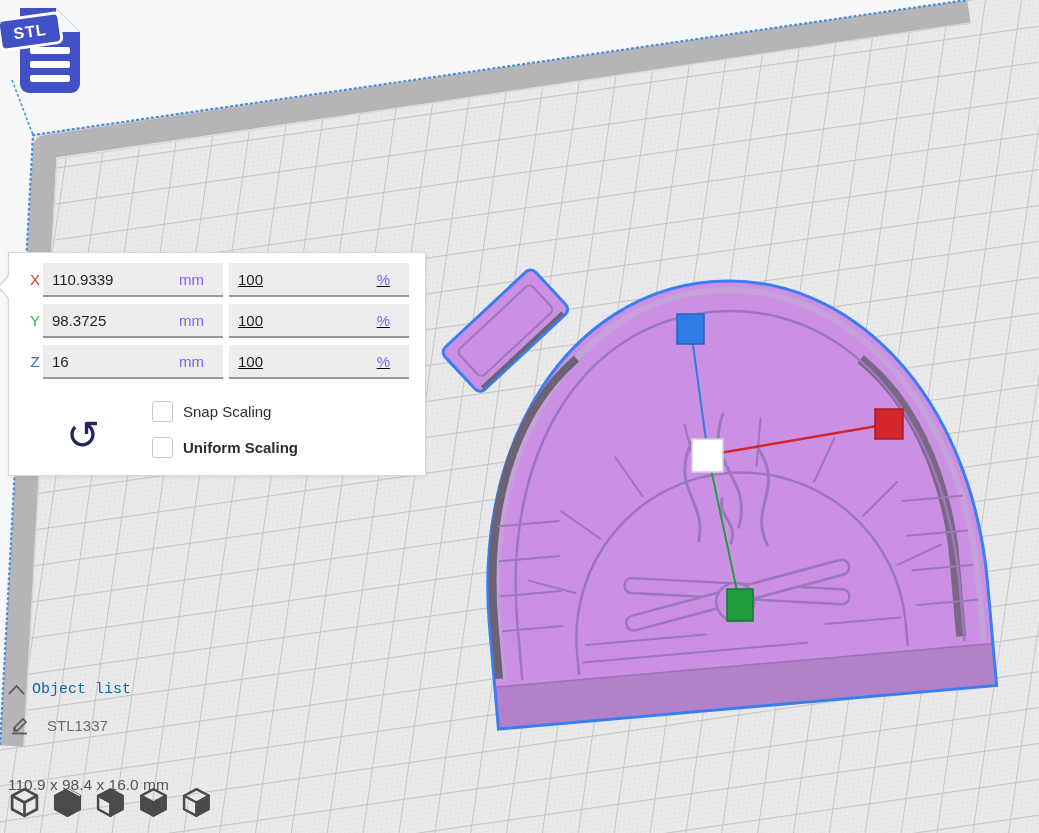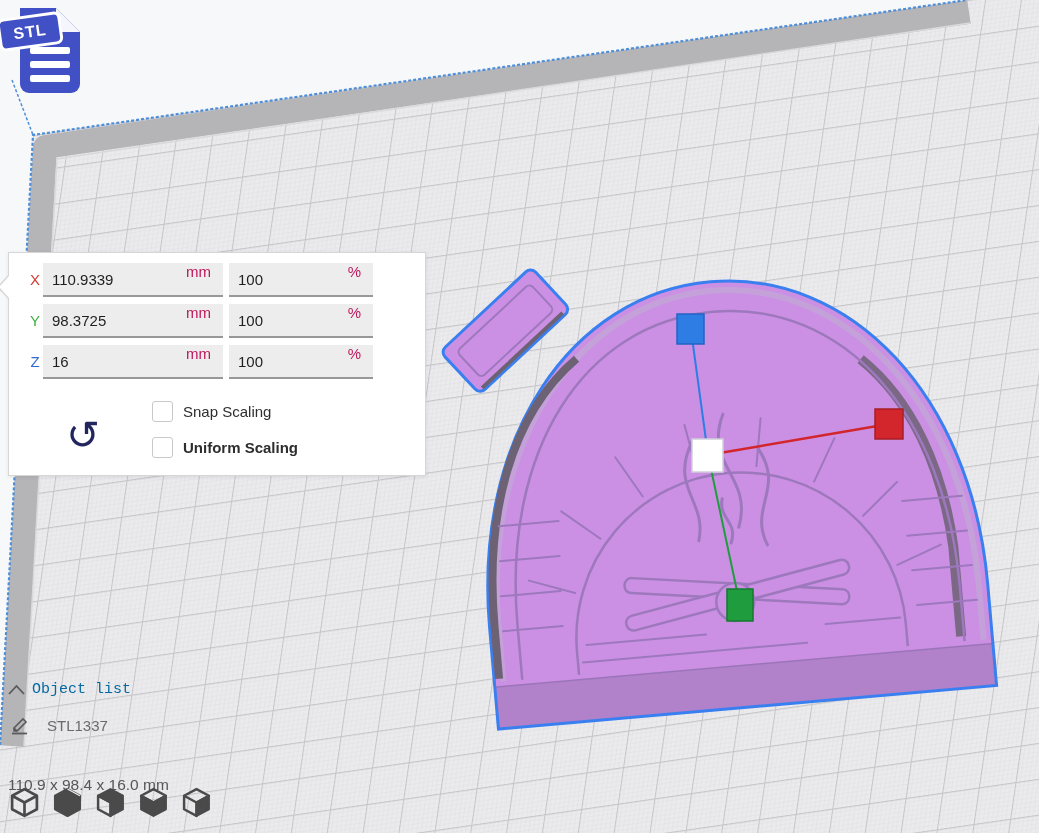--- a/index.html
+++ b/index.html
@@ -17,25 +17,25 @@
   .scale-panel{position:absolute;left:8px;top:252px;width:416px;height:222px;background:#ffffff;
                border:1px solid #d6d6d6;box-shadow:0 1px 4px rgba(0,0,0,.08);z-index:5;}
   .panel-arrow-border{position:absolute;left:-12px;top:21px;width:0;height:0;
       border-top:13px solid transparent;border-bottom:13px solid transparent;border-right:12px solid #d6d6d6;}
   .panel-arrow{position:absolute;left:-10px;top:23px;width:0;height:0;
       border-top:11px solid transparent;border-bottom:11px solid transparent;border-right:10px solid #ffffff;}
   .scale-row{position:absolute;left:0;height:34px;width:100%;}
   .scale-row .axis{position:absolute;left:18px;top:8px;width:16px;font-size:15px;text-align:center;}
   .axis-x{color:#d43c31;} .axis-y{color:#3db03d;} .axis-z{color:#3268cf;}
   .field{position:absolute;top:0;height:32px;background:#ededed;border-bottom:2px solid #989898;
-         display:flex;}
-  .field.mm{left:34px;width:180px;} .field.pct{left:220px;width:144px;}
+         display:flex;align-items:center;}
+  .field.mm{left:34px;width:180px;} .field.pct{left:220px;width:180px;text-decoration:underline;}
   .field input{flex:1;min-width:0;background:transparent;border:none;outline:none;
                font-family:"Liberation Sans",sans-serif;font-size:15px;color:#1f1f1f;padding:0 0 0 9px;}
-  .field .unit{flex:none;color:#be185d;font-size:15px;padding-right:12px;}
+  .field .unit{flex:none;color:#8b5cf6;font-size:15px;padding-right:19px;}
   .reset-btn{position:absolute;left:52px;top:158px;width:44px;height:48px;border:none;background:transparent;
              color:#23265e;font-size:40px;line-height:44px;cursor:pointer;font-family:"DejaVu Sans",sans-serif;padding:0;}
   .chk-row{position:absolute;left:115px;display:flex;align-items:center;height:22px;padding-left:28px;}
   .chk-box{width:19px;height:19px;border:1.5px solid #c9c9c9;border-radius:3px;background:#ffffff;flex:none;}
   .chk-label{margin-left:10px;font-size:15px;color:#2e2e2e;}
 
   
   .objlist-header{position:absolute;left:8px;top:681px;display:flex;align-items:center;z-index:2;cursor:pointer;}
   .objlist-header .label{margin-left:7px;font-size:15px;color:#0369a1;font-family:Liberation Mono, monospace;}
   .objlist-item{position:absolute;left:10px;top:716px;display:flex;align-items:center;z-index:2;cursor:pointer;justify-content:space-between;}

